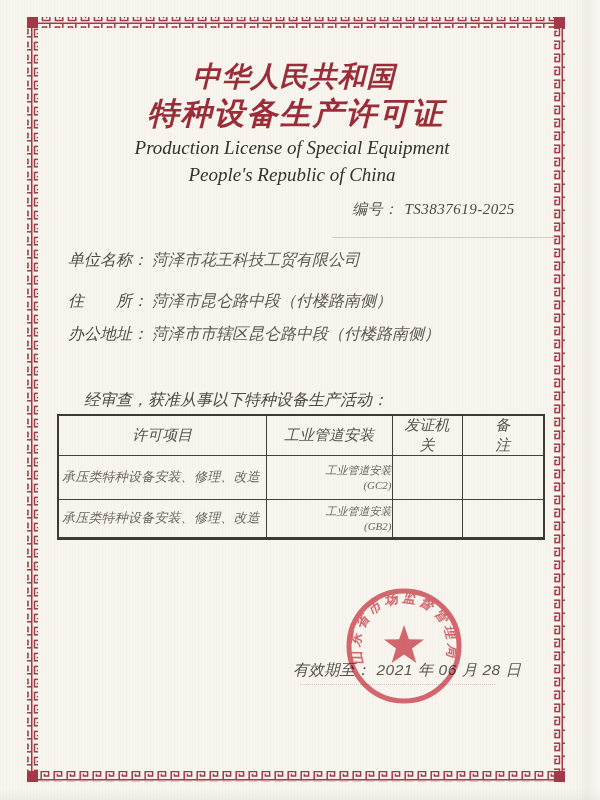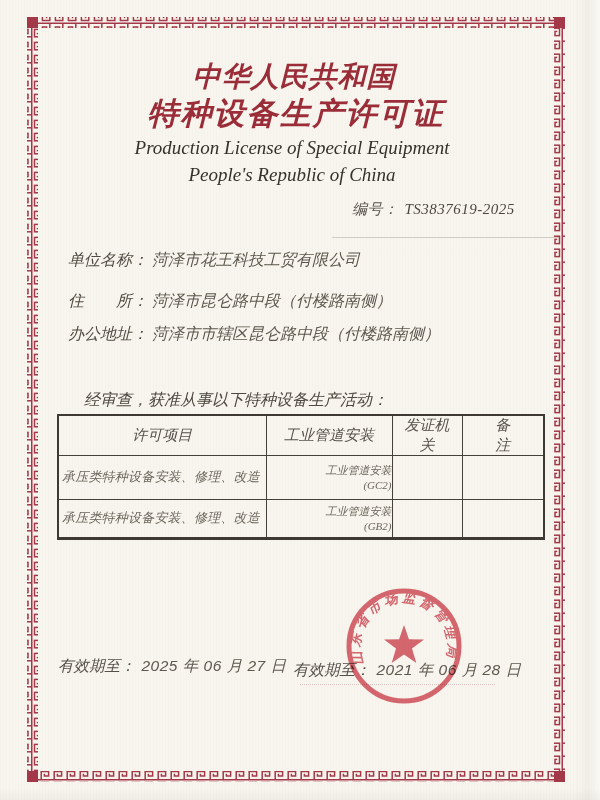--- a/index.html
+++ b/index.html
@@ -137,23 +137,20 @@
           <span class="subline">工业管道安装</span>
           <span class="subline">(GB2)</span>
         </td>
         <td></td>
         <td></td>
       </tr>
     </tbody>
       </table>
   </div>
 
-  <div class="abs foot f-valid">
-    <span class="lab">有效期至：</span><span class="val date">2025 年 06 月 27 日</span>
-  </div>
   <div class="abs foot f-issue">
     <span class="lab">有效期至：</span><span class="val date">2021 年 06 月 28 日</span>
   </div>
   <div class="abs artifact-dotted"></div>
 
   <svg class="abs seal" width="126" height="126" viewBox="0 0 126 126">
     <defs>
       <path id="sealArc" d="M 23.1 81.6 A 44 44 0 1 1 102.9 81.6" fill="none"></path>
     </defs>
     <circle cx="63" cy="63" r="55" fill="none" stroke="#d95f6b" stroke-width="5"></circle>

